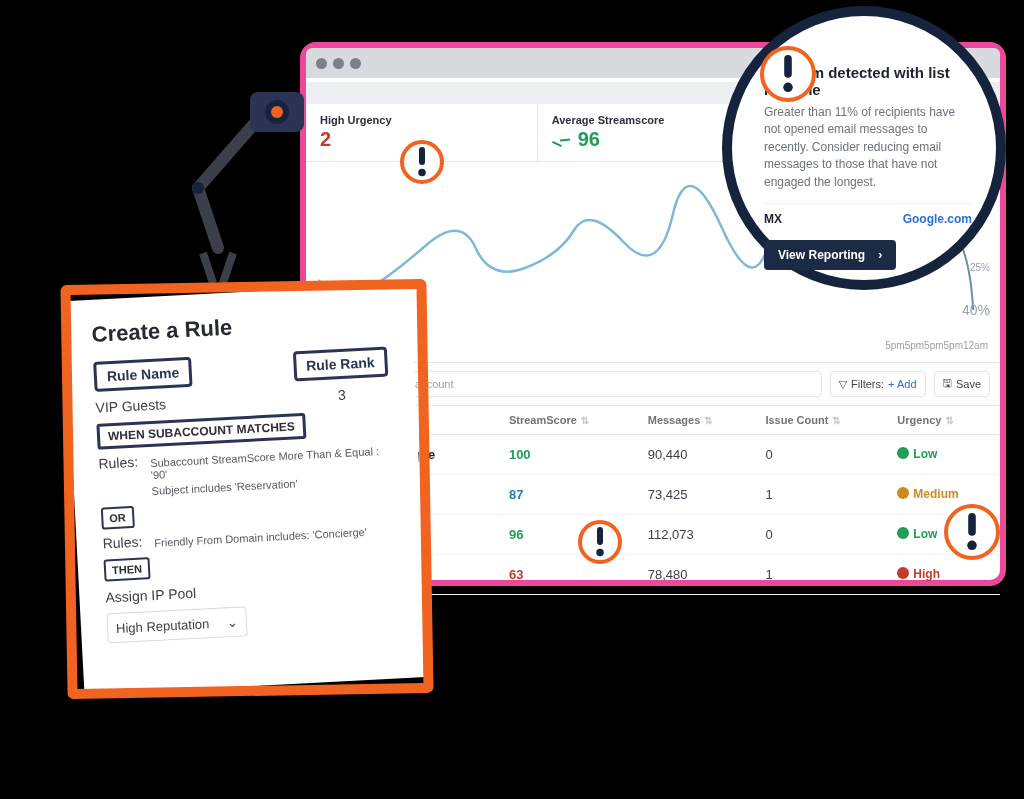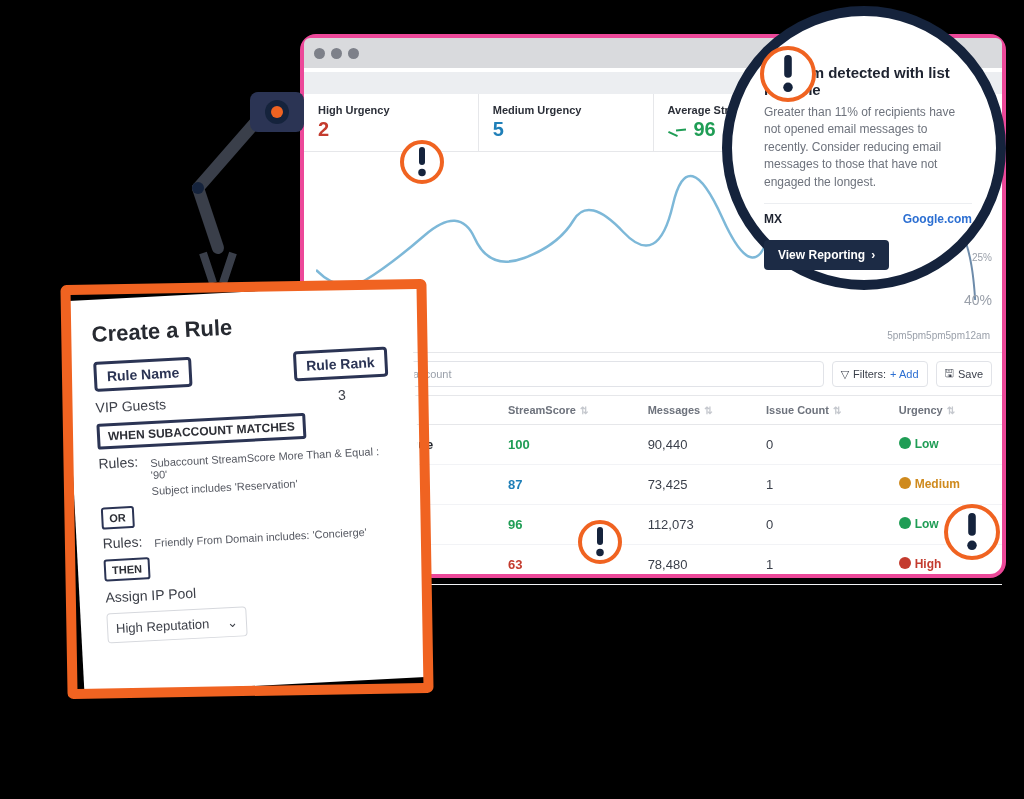--- a/index.html
+++ b/index.html
@@ -1,20 +1,20 @@
 <!DOCTYPE html>
 <html><head>
 <meta charset="utf-8">
 <style>
   *{box-sizing:border-box;margin:0;padding:0;font-family:Arial,Helvetica,sans-serif}
   body{width:1024px;height:799px;background:#000;position:relative;overflow:hidden}
 
   
-  .win{position:absolute;left:300px;top:34px;width:706px;height:544px;
-       border:4px solid #ec4899;border-radius:16px;background:#fff}
+  .win{position:absolute;left:300px;top:42px;width:706px;height:544px;
+       border:6px solid #ec4899;border-radius:16px;background:#fff}
   .tabbar{height:30px;background:#d9dadd;border-top-left-radius:6px;border-top-right-radius:6px;
           display:flex;align-items:center;gap:6px;padding-left:10px}
   .dot{width:11px;height:11px;border-radius:50%;background:#7d8089}
   .addr{height:22px;background:#eceef1;margin-top:4px}
 
   
   .metrics{display:flex;border-bottom:1px solid #e6e7ea}
   .metric{flex:1;border-right:1px solid #e6e7ea;padding:10px 14px}
   .metric:last-child{border-right:none}
   .metric .lbl{font-size:11px;font-weight:700;color:#2b2f38}
@@ -57,21 +57,21 @@
 
   
   .zoom{position:absolute;left:722px;top:6px;width:284px;height:284px;border-radius:50%;
         background:#fff;border:10px solid #15233c;z-index:30;padding:48px 24px 24px 32px}
   .zttl{font-weight:700;color:#1e2330;font-size:15px;margin-bottom:6px}
   .zbody{font-size:12px;color:#6d727c;line-height:1.45}
   .zrow{margin-top:12px;display:flex;justify-content:space-between;font-size:12px;
         border-top:1px solid #eceef1;padding-top:8px}
   .zrow .k{color:#1e2330;font-weight:600}.zrow .v{color:#2c6fd2;font-weight:600}
   .zbtn{margin-top:14px;background:#1c2b45;color:#fff;border:none;border-radius:4px;
-        padding:8px 14px;font-size:12px;font-weight:600;display:inline-flex;align-items:center;gap:6px}
+        padding:8px 14px;font-size:12px;font-weight:600;display:inline-flex;align-items:center;gap:13px}
 
   
   .card{position:absolute;left:74px;top:292px;width:346px;height:394px;background:#fff;
         z-index:20;transform:rotate(-3deg)}
   .card::before{content:"";position:absolute;inset:-10px;border:10px solid #f06321;
                 border-radius:6px;z-index:-1;transform:rotate(2deg)}
   .cpad{padding:22px 26px;color:#2d2f36}
   .ctitle{font-size:22px;font-weight:800;margin-bottom:14px;color:#272a31}
   .pill{display:inline-block;border:3px solid #2b3454;color:#2b3454;font-weight:800;
         padding:4px 10px;border-radius:4px;font-size:14px}
@@ -110,26 +110,20 @@
   <div class="addr"></div>
 
   <div class="metrics">
     <div class="metric">
       <div class="lbl">High Urgency</div>
       <div class="val v-red">
           <span>2</span>
         </div>
     </div>
     <div class="metric">
-      <div class="lbl">Medium Urgency</div>
-      <div class="val v-blue">
-          <span>5</span>
-        </div>
-    </div>
-    <div class="metric">
       <div class="lbl">Average Streamscore</div>
       <div class="val v-green">
           <span class="trend"></span>
           <span>96</span>
         </div>
     </div>
     <div class="metric">
       <div class="lbl">Subaccounts</div>
       <div class="val v-dark">
           <span>248</span>

